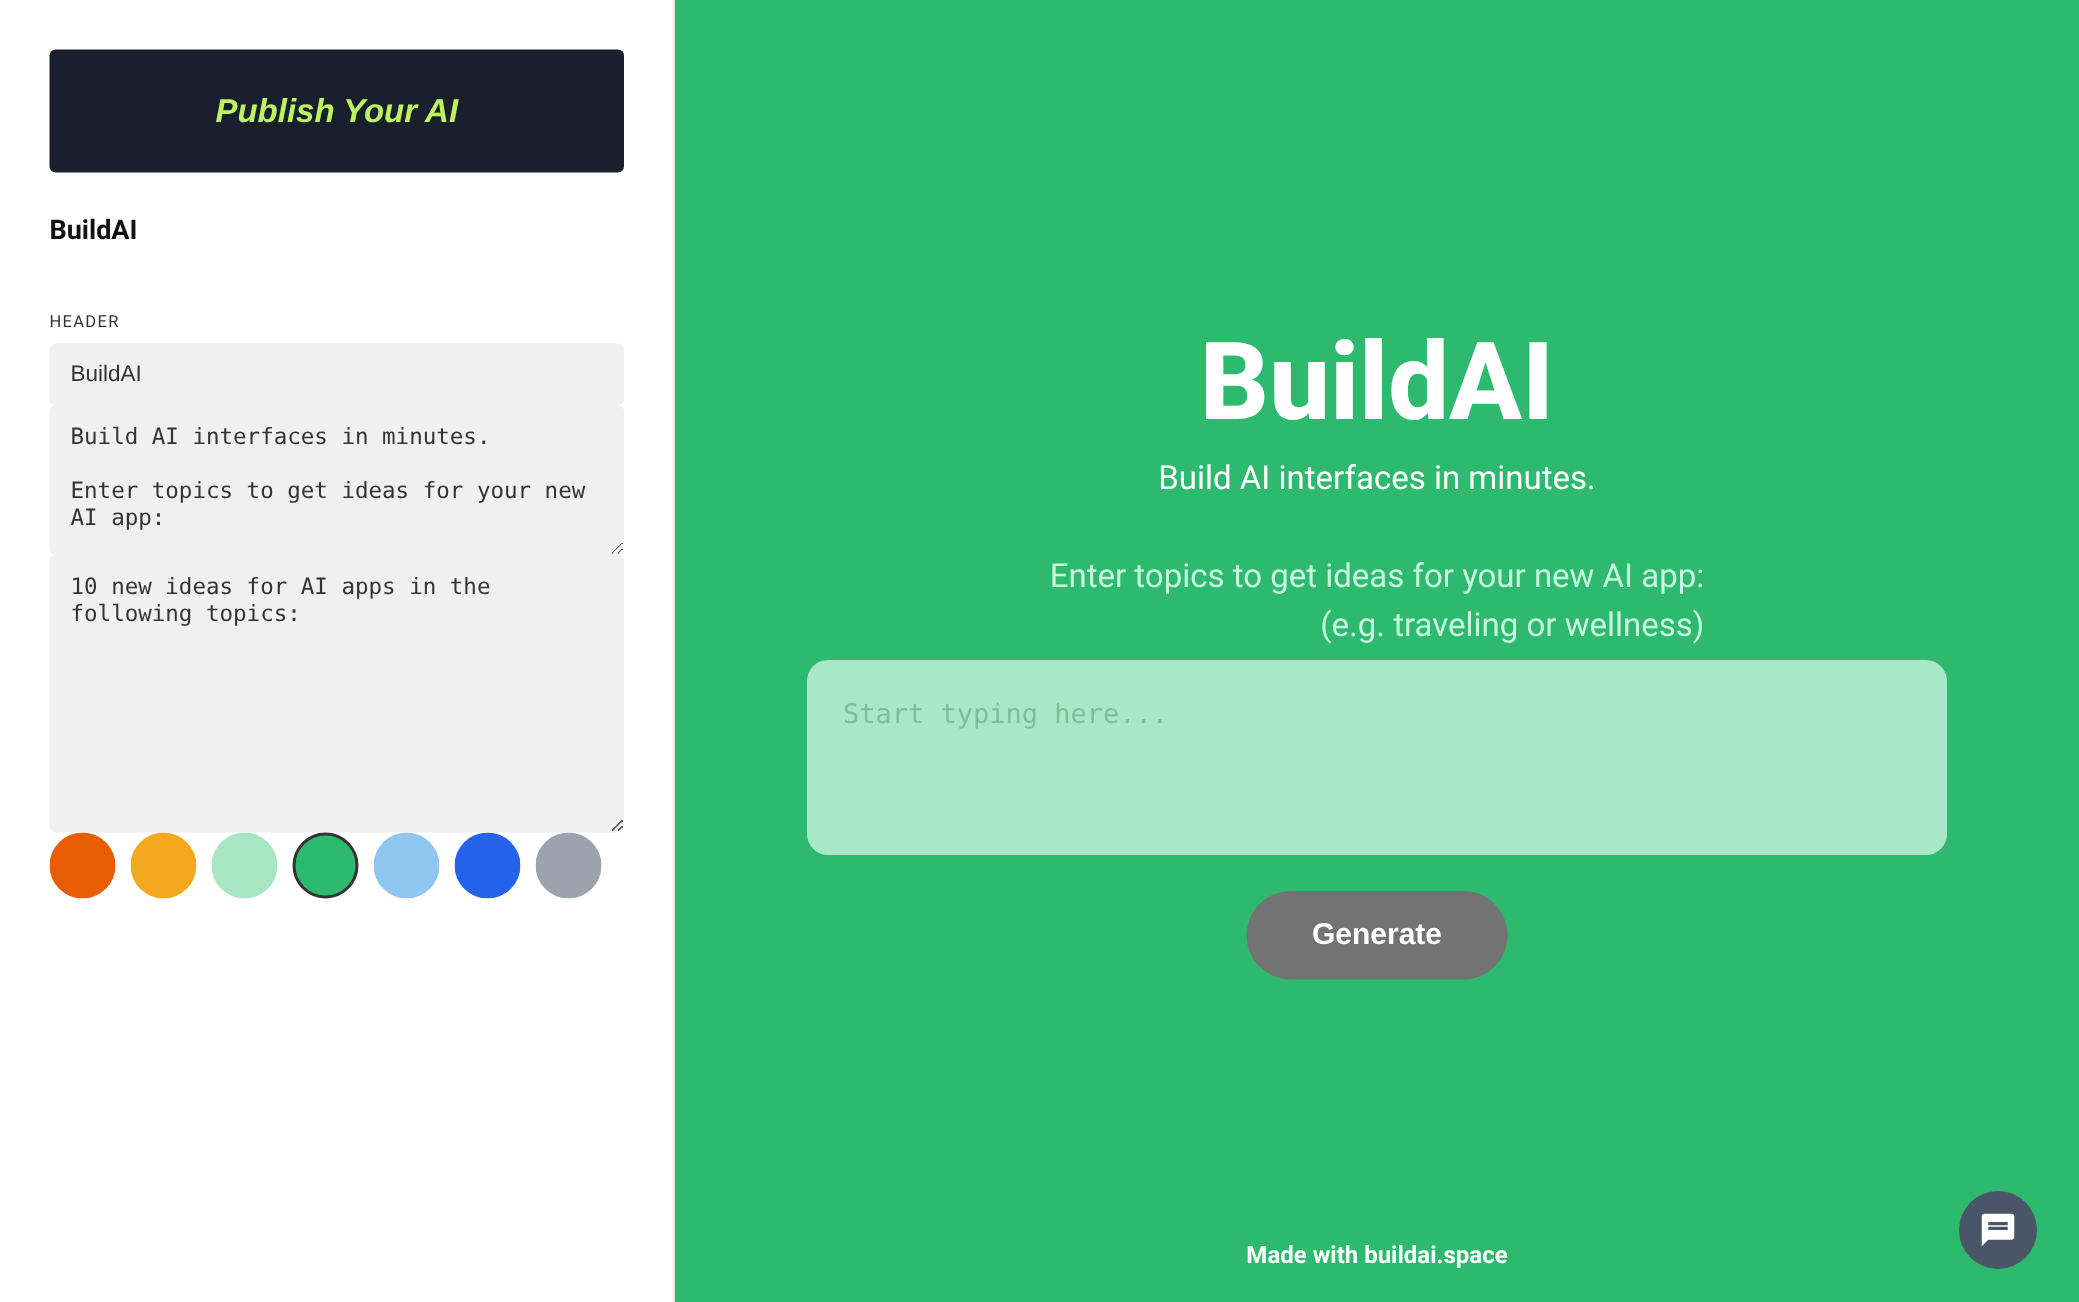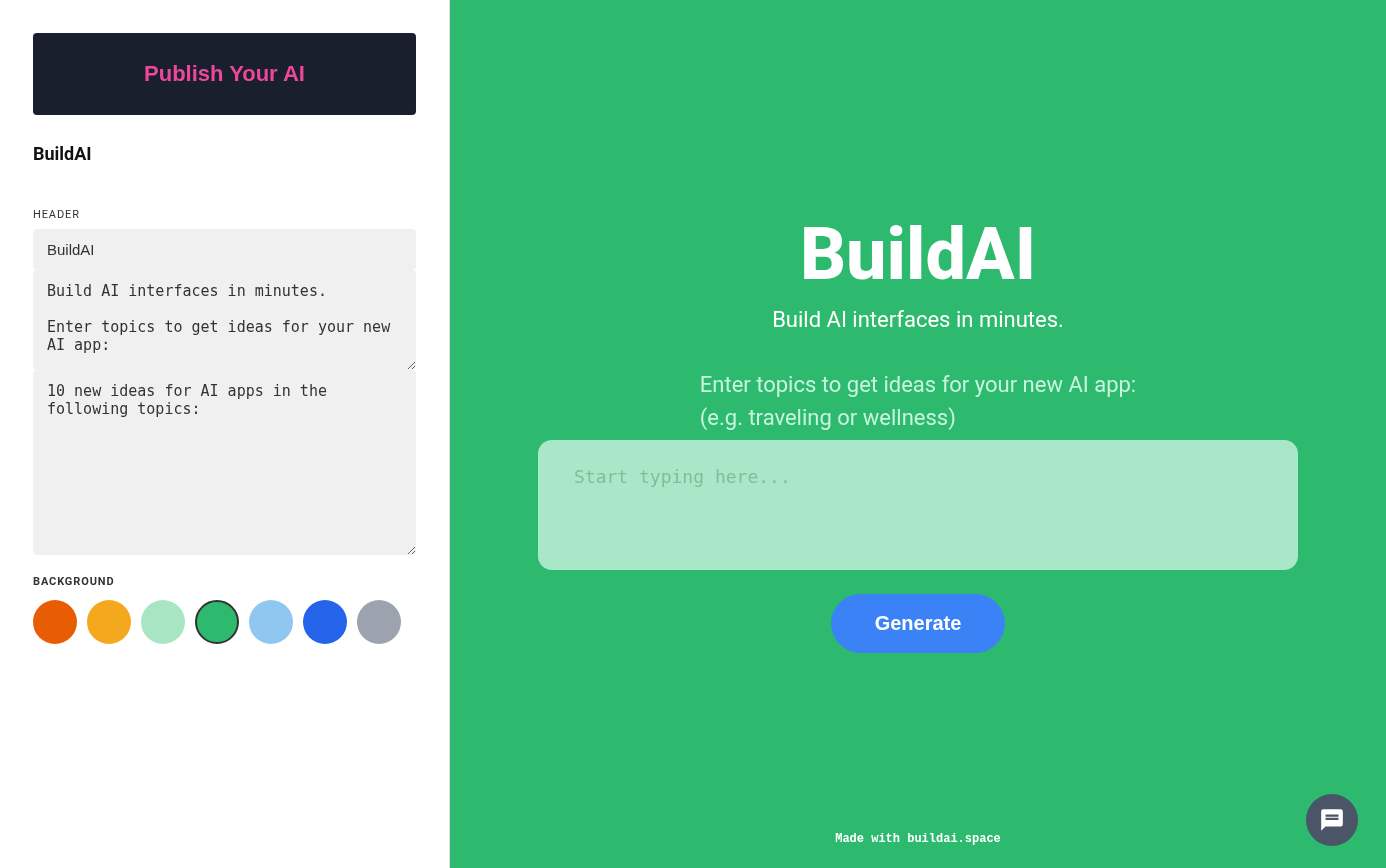--- a/index.html
+++ b/index.html
@@ -17,29 +17,30 @@
       min-width: 450px;
       background: #fff;
       display: flex;
       flex-direction: column;
       overflow-y: auto;
       border-right: 1px solid #e0e0e0;
     }
 
     #publish-btn {
       background: #1a1f2e;
-      color: #ec4899;
+      color: #bef264;
       border: none;
       font-size: 22px;
       font-weight: 600;
       padding: 28px 20px;
       cursor: pointer;
       text-align: center;
       margin: 33px 33px 0 33px;
       border-radius: 4px;
+      font-style: italic;
     }
 
     #left-content {
       padding: 28px 33px;
       display: flex;
       flex-direction: column;
       gap: 0;
     }
 
     #app-name {
@@ -140,65 +141,64 @@
     }
 
     #preview-subheader-block {
       margin-bottom: 36px;
       text-align: center;
     }
 
     #preview-prompt-label {
       font-size: 22px;
       color: #c8f5e0;
-      text-align: left;
+      text-align: right;
       margin-bottom: 6px;
       line-height: 1.5;
     }
 
     #preview-input-area {
       width: 760px;
       max-width: 90%;
       background: #a8e8c8;
       border: none;
       border-radius: 14px;
-      padding: 26px 36px;
+      padding: 26px 24px;
       font-size: 18px;
       color: #555;
       outline: none;
       margin-bottom: 24px;
       resize: none;
       height: 130px;
     }
 
     #preview-input-area::placeholder {
       color: #7dbf99;
     }
 
     #generate-btn {
-      background: #3b82f6;
+      background: #737373;
       color: #fff;
       border: none;
       border-radius: 50px;
       padding: 18px 44px;
       font-size: 20px;
       font-weight: 600;
       cursor: pointer;
     }
 
     #footer-text {
       position: absolute;
       bottom: 22px;
       left: 50%;
       transform: translateX(-50%);
       color: #fff;
-      font-size: 12px;
+      font-size: 16px;
       font-weight: 700;
       white-space: nowrap;
-      font-family: Liberation Mono, monospace;
     }
 
     #chat-bubble {
       position: absolute;
       bottom: 22px;
       right: 28px;
       width: 52px;
       height: 52px;
       background: #4a5568;
       border-radius: 50%;
@@ -234,21 +234,20 @@
 
     <div class="field-label">HEADER</div>
     <input type="text" class="text-input" id="header-input" value="BuildAI" style="">
 
     <textarea class="text-input" id="subheader-input" style="">Build AI interfaces in minutes.
 
 Enter topics to get ideas for your new AI app:</textarea>
 
     <textarea class="text-input" id="prompt-input" style="">10 new ideas for AI apps in the following topics:</textarea>
 
-    <div id="background-label">BACKGROUND</div>
 
     <div id="color-swatches">
 
     <div class="color-swatch" title="orange" style="background: rgb(232, 93, 4);"></div>
         <div class="color-swatch" title="yellow" style="background: rgb(244, 168, 29);"></div>
         <div class="color-swatch" title="light-green" style="background: rgb(168, 230, 195);"></div>
         <div class="color-swatch selected" title="green" style="background: rgb(45, 186, 110);"></div>
         <div class="color-swatch" title="light-blue" style="background: rgb(144, 199, 240);"></div>
         <div class="color-swatch" title="blue" style="background: rgb(37, 99, 235);"></div>
         <div class="color-swatch" title="gray" style="background: rgb(156, 163, 175);"></div>

